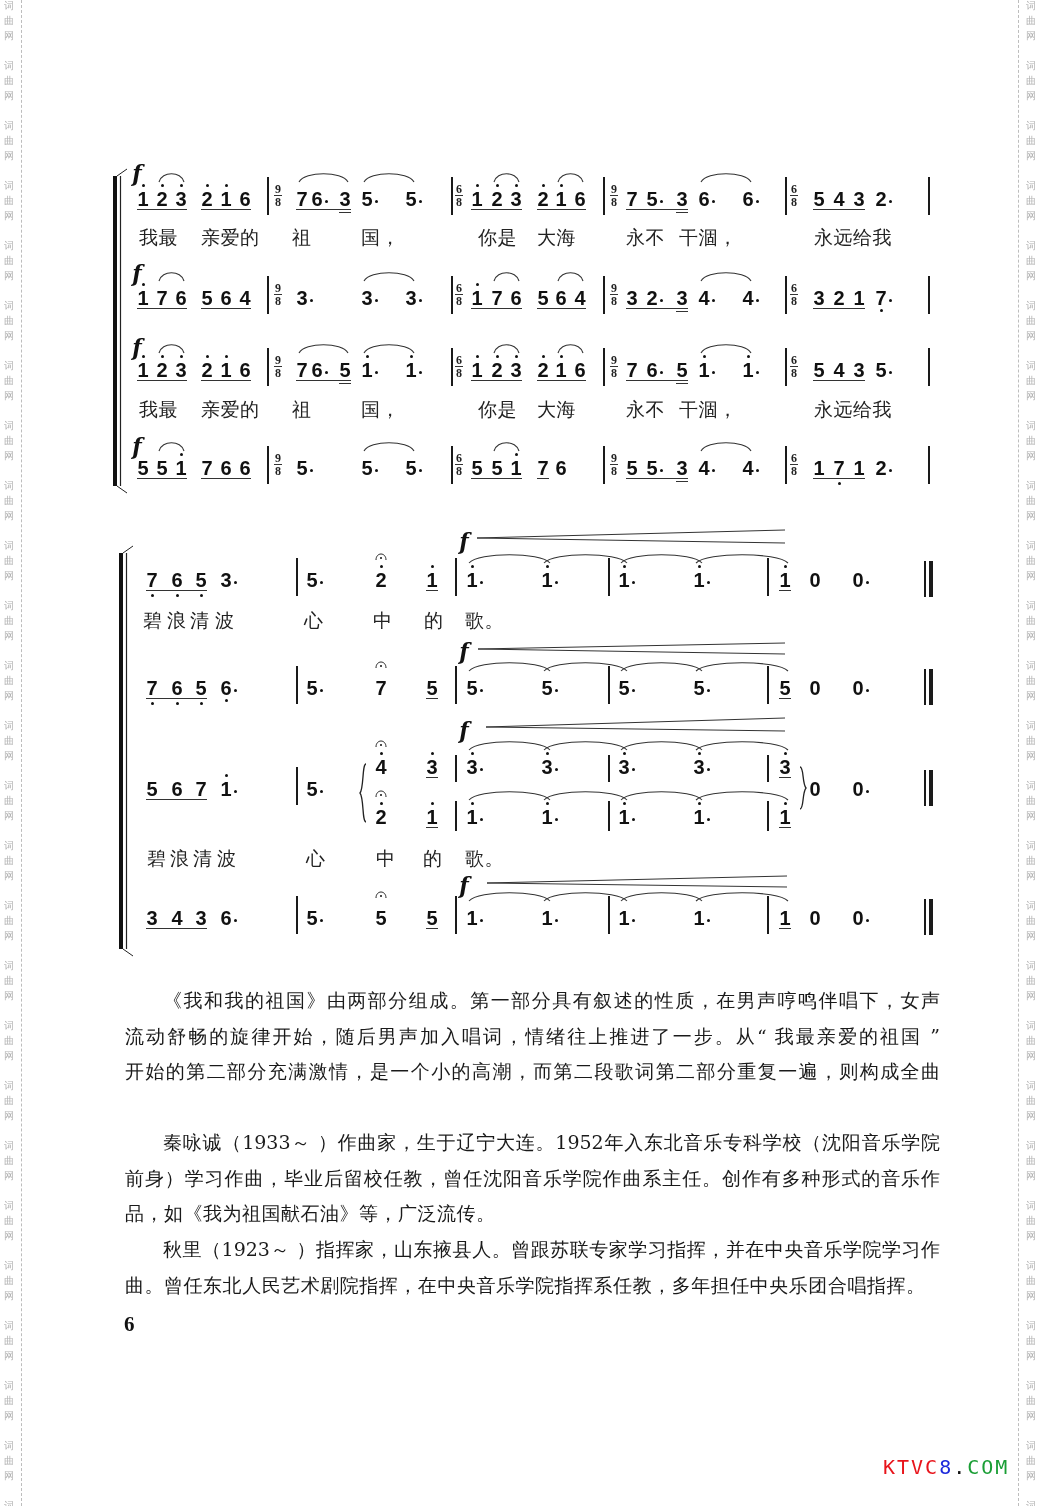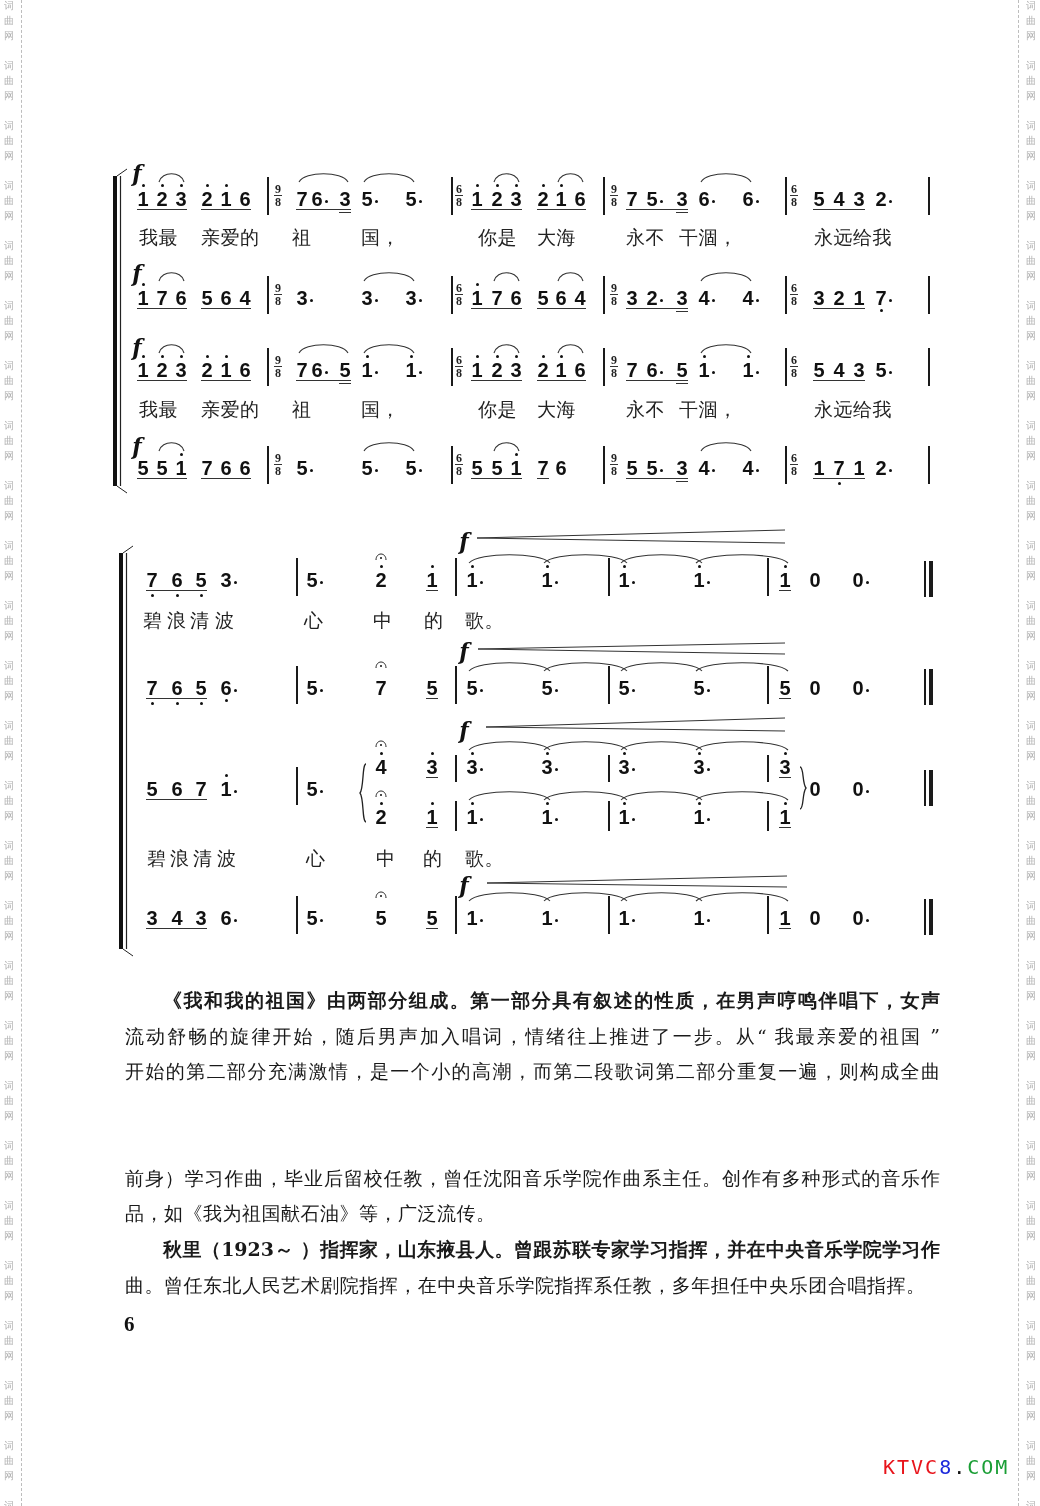--- a/index.html
+++ b/index.html
@@ -14,21 +14,21 @@
     .ul{position:absolute;height:1.3px;background:#333;}
     .bar{position:absolute;background:#1a1a1a;}
     .ts{position:absolute;height:12px;line-height:12px;text-align:center;font-family:"Liberation Serif",serif;font-weight:bold;font-size:12px;color:#222;}
     .ts-line{position:absolute;height:1px;background:#333;}
     .dyn{position:absolute;height:26px;line-height:26px;text-align:center;font-family:"DejaVu Serif",serif;font-style:italic;font-weight:bold;font-size:22px;color:#111;}
     .lyr{position:absolute;height:22px;line-height:22px;font-size:19px;letter-spacing:0.5px;white-space:nowrap;font-family:"DejaVu Serif",serif;color:#222;}
     #score-svg{position:absolute;left:0;top:0;width:1040px;height:1506px;pointer-events:none;overflow:visible;}
     .pline{position:absolute;left:125px;width:815px;height:22px;margin:0;line-height:22px;font-size:19px;overflow:hidden;font-family:"DejaVu Serif",serif;color:#1a1a1a;}
     .pline.just{text-align:justify;text-align-last:justify;letter-spacing:0;}
     .pline.last{letter-spacing:0.5px;}
-    .pline.indent{text-indent:38px;font-weight:bold;}
+    .pline.indent{text-indent:38px;}
     .pgnum{position:absolute;left:124px;top:1312px;height:24px;line-height:24px;font-family:"Liberation Serif",serif;font-weight:bold;font-size:21px;color:#111;}
     .logo{position:absolute;left:883px;top:1455px;height:24px;line-height:24px;font-family:"DejaVu Sans Mono",monospace;font-size:20px;letter-spacing:2px;white-space:nowrap;}
   </style>
 </head>
 <body>
 
 <div id="page">
 
   <div class="mline" style="left:21px"></div>
   <div class="mline" style="left:1018px"></div>
@@ -724,20 +724,21 @@
         <line x1="126.5" y1="553" x2="126.5" y2="949" stroke="#222" stroke-width="1.2"></line>
         <path d="M123,553 L133,546" fill="none" stroke="#222" stroke-width="1"></path>
         <path d="M123,949 L133,956" fill="none" stroke="#222" stroke-width="1"></path>
       </svg>
   </div>
 
   <div id="article" class="layer">
     <p class="pline just indent" style="top:989px">《我和我的祖国》由两部分组成。第一部分具有叙述的性质，在男声哼鸣伴唱下，女声</p>
     <p class="pline just" style="top:1060px">开始的第二部分充满激情，是一个小的高潮，而第二段歌词第二部分重复一遍，则构成全曲</p>
     <p class="pline just" style="top:1025px">流动舒畅的旋律开始，随后男声加入唱词，情绪往上推进了一步。从“ 我最亲爱的祖国 ”</p>
+    <p class="pline just indent" style="top:1131px">秦咏诚（1933～ ）作曲家，生于辽宁大连。1952年入东北音乐专科学校（沈阳音乐学院</p>
     <p class="pline just" style="top:1167px">前身）学习作曲，毕业后留校任教，曾任沈阳音乐学院作曲系主任。创作有多种形式的音乐作</p>
     <p class="pline last" style="top:1202px">品，如《我为祖国献石油》等，广泛流传。</p>
     <p class="pline just indent" style="top:1238px">秋里（1923～ ）指挥家，山东掖县人。曾跟苏联专家学习指挥，并在中央音乐学院学习作</p>
     <p class="pline just" style="top:1274px;width:800px">曲。曾任东北人民艺术剧院指挥，在中央音乐学院指挥系任教，多年担任中央乐团合唱指挥。</p>
   </div>
 
   <div class="pgnum">6</div>
 
   <div class="logo">
     <span style="color: rgb(232, 20, 27);">KTVC</span><span style="color: rgb(30, 42, 219);">8</span><span style="color: rgb(17, 17, 17);">.</span><span style="color: rgb(26, 158, 53);">COM</span>

